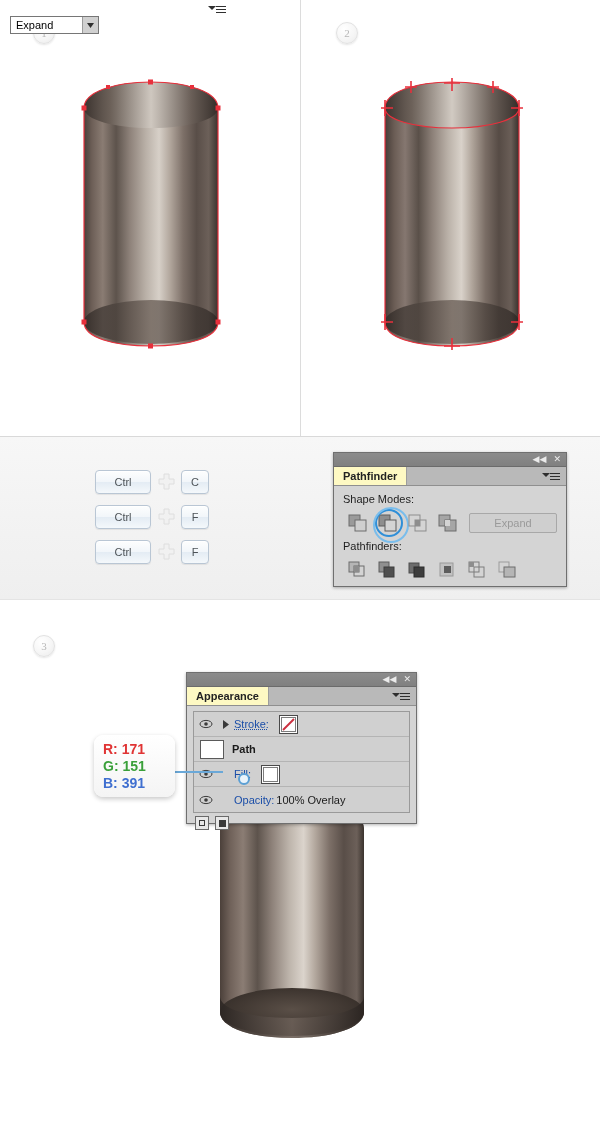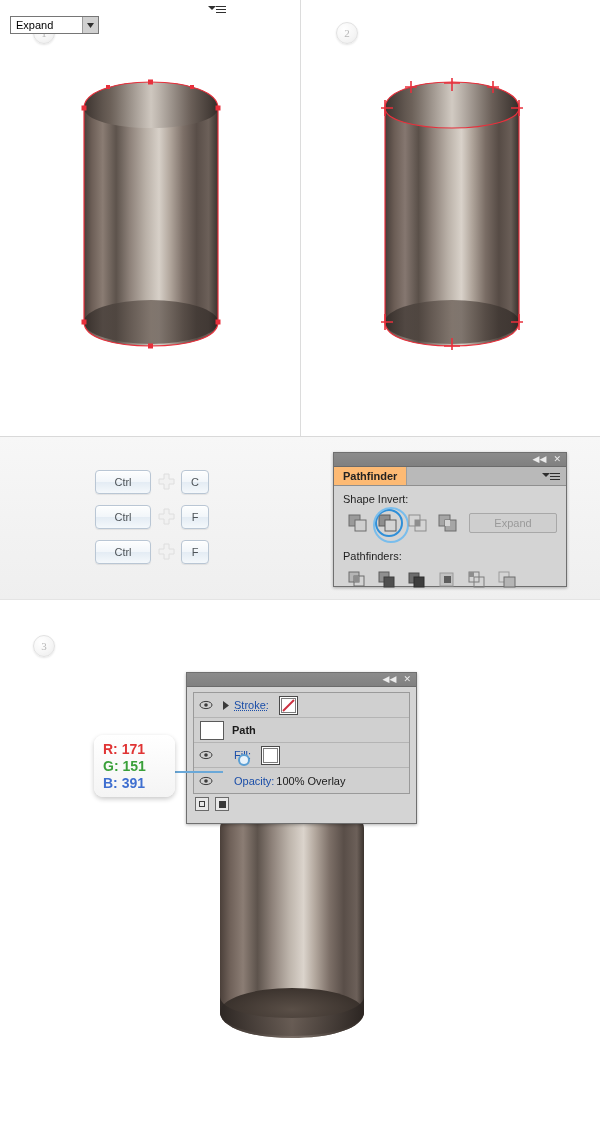--- a/index.html
+++ b/index.html
@@ -64,21 +64,21 @@
 
   
   .ps-panel { position:absolute; background:#d4d4d4; border:1px solid #6f6f6f;
               box-shadow:0 1px 3px rgba(0,0,0,.3); font-size:11px; color:#2b2b2b; }
   .ps-titlebar { height:14px; background:linear-gradient(180deg,#8b8b8b 0%,#808080 100%);
                  display:flex; align-items:center; justify-content:flex-end;
                  border-bottom:1px solid #6b6b6b; padding-right:5px; gap:7px; }
   .tb-ico { color:#ebebeb; font-size:9px; line-height:1; cursor:default; }
   .ps-tabrow { height:19px; background:#b9b9b9; display:flex; align-items:stretch;
                border-bottom:1px solid #8f8f8f; }
-  .ps-tab { background:#fdba74; padding:0 9px; display:flex; align-items:center;
+  .ps-tab { background:#fef9c3; padding:0 9px; display:flex; align-items:center;
             font-weight:bold; font-size:11px; color:#232323; border-right:1px solid #9d9d9d; }
   .ps-tabfill { flex:1; display:flex; align-items:center; justify-content:flex-end;
                 padding-right:5px; }
   .menu-ico { display:inline-block; width:14px; height:10px; position:relative; }
   .menu-ico i { position:absolute; left:3px; height:1px; width:10px; background:#2f2f2f; display:block; }
   .menu-ico i:nth-child(1){ top:2px;} .menu-ico i:nth-child(2){ top:5px;} .menu-ico i:nth-child(3){ top:8px;}
   .menu-ico .caret { position:absolute; left:-5px; top:2px; width:0;height:0;
                      border-left:4px solid transparent;border-right:4px solid transparent;
                      border-top:4px solid #2f2f2f; }
 
@@ -90,21 +90,21 @@
   .pf-btn { width:30px; height:26px; display:flex; align-items:center; justify-content:center;
             position:relative; }
   .pf-btn svg { display:block; }
   .pf-highlight { position:absolute; left:2px; top:-1px; width:28px; height:28px;
                   border-radius:50%; border:2px solid #2f8fd8; }
   .pf-highlight:after { content:""; position:absolute; left:-4px; top:-4px; width:32px; height:32px;
                         border-radius:50%; border:2px solid #79bdec; }
   .pf-expand { margin-left:auto; width:88px; height:20px; border:1px solid #a8a8a8;
                background:#cfcfcf; color:#9a9a9a; font-size:11px;
                display:flex; align-items:center; justify-content:center; border-radius:2px; }
-  .pf-row2 { margin-top:14px; }
+  .pf-row2 { margin-top:4px; }
 
   
   #section-c { position:absolute; left:0; top:600px; width:600px; height:524px; background:#fff; }
 
   
   #cyl-bottom { position:absolute; left:216px; top:800px; z-index:1; }
 
   
   #appearance-panel { left:186px; top:672px; width:231px; height:152px; z-index:4; }
   .ap-list { margin:5px 6px 0 6px; border:1px solid #9a9a9a; background:#d0d0d0; }
@@ -340,21 +340,21 @@
     <div class="ps-tabfill">
       <span class="menu-ico">
           <i></i>
           <i></i>
           <i></i>
           <span class="caret"></span>
         </span>
     </div>
   </div>
   <div class="pf-body">
-    <div class="pf-label">Shape Invert:</div>
+    <div class="pf-label">Shape Modes:</div>
     <div class="pf-row">
       <div class="pf-btn">
         <svg width="20" height="18" viewBox="0 0 20 18">
             <rect x="1" y="1" width="11" height="11" fill="#9a9a9a" stroke="#6d6d6d"></rect>
             <rect x="7" y="6" width="11" height="11" fill="#cfcfcf" stroke="#6d6d6d"></rect>
           </svg>
       </div>
       <div class="pf-btn">
         <div class="pf-highlight"></div>
         <svg width="20" height="18" viewBox="0 0 20 18">
@@ -458,20 +458,31 @@
     <ellipse cx="76" cy="212" rx="72" ry="24" fill="url(#botface)"></ellipse>
     <path d="M4,196 C4,210 36,218 76,218 C116,218 148,210 148,196 L148,212 C148,228 116,238 76,238 C36,238 4,228 4,212 Z" fill="url(#bot3)" opacity="0.85"></path>
   </svg>
 </div>
 
 <div class="ps-panel" id="appearance-panel">
   <div class="ps-titlebar">
     <span class="tb-ico">◀◀</span>
     <span class="tb-ico">✕</span>
   </div>
+  <div class="ps-tabrow">
+    <div class="ps-tab">Appearance</div>
+    <div class="ps-tabfill">
+      <span class="menu-ico">
+          <i></i>
+          <i></i>
+          <i></i>
+          <span class="caret"></span>
+        </span>
+    </div>
+  </div>
   <div class="ap-list">
     <div class="ap-row">
       <div class="ap-eye">
         <svg width="14" height="10" viewBox="0 0 14 10">
             <ellipse cx="7" cy="5" rx="6" ry="3.6" fill="none" stroke="#3c3c3c"></ellipse>
             <circle cx="7" cy="5" r="1.8" fill="#3c3c3c"></circle>
           </svg>
       </div>
       <div class="ap-tri">
         <svg width="8" height="9" viewBox="0 0 8 9">

